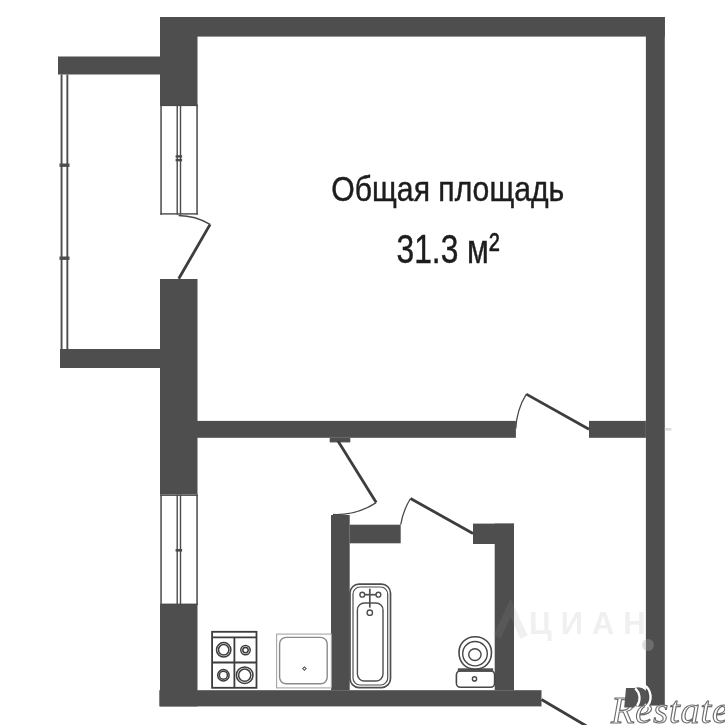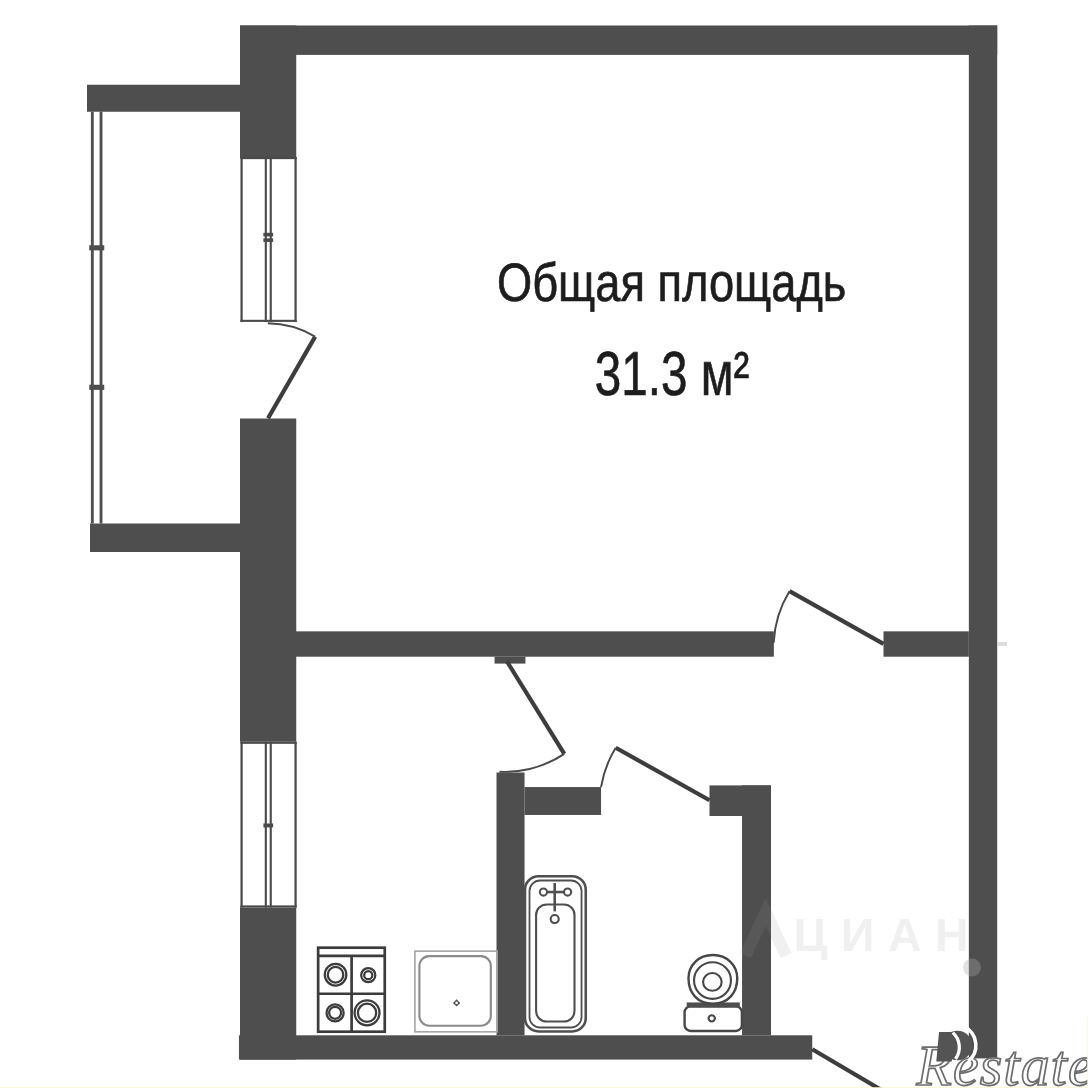--- a/index.html
+++ b/index.html
@@ -1,16 +1,16 @@
 <!DOCTYPE html>
 <html><head>
 <meta charset="utf-8">
 <style>
   html,body{margin:0;padding:0;background:#ffffff;}
-  #plan{position:relative;width:725px;height:725px;background:#fde047;overflow:hidden;}
+  #plan{position:relative;width:725px;height:725px;background:#22c55e;overflow:hidden;}
   svg{position:absolute;left:0;top:0;}
   .t1{font-family:"Liberation Sans",sans-serif;fill:#1d1d1d;}
 </style>
 </head>
 <body>
 <div id="plan">
 <svg width="725" height="725" viewBox="0 0 725 725">
 
   <rect x="0" y="0" width="725" height="725" fill="#ffffff"></rect>
 

